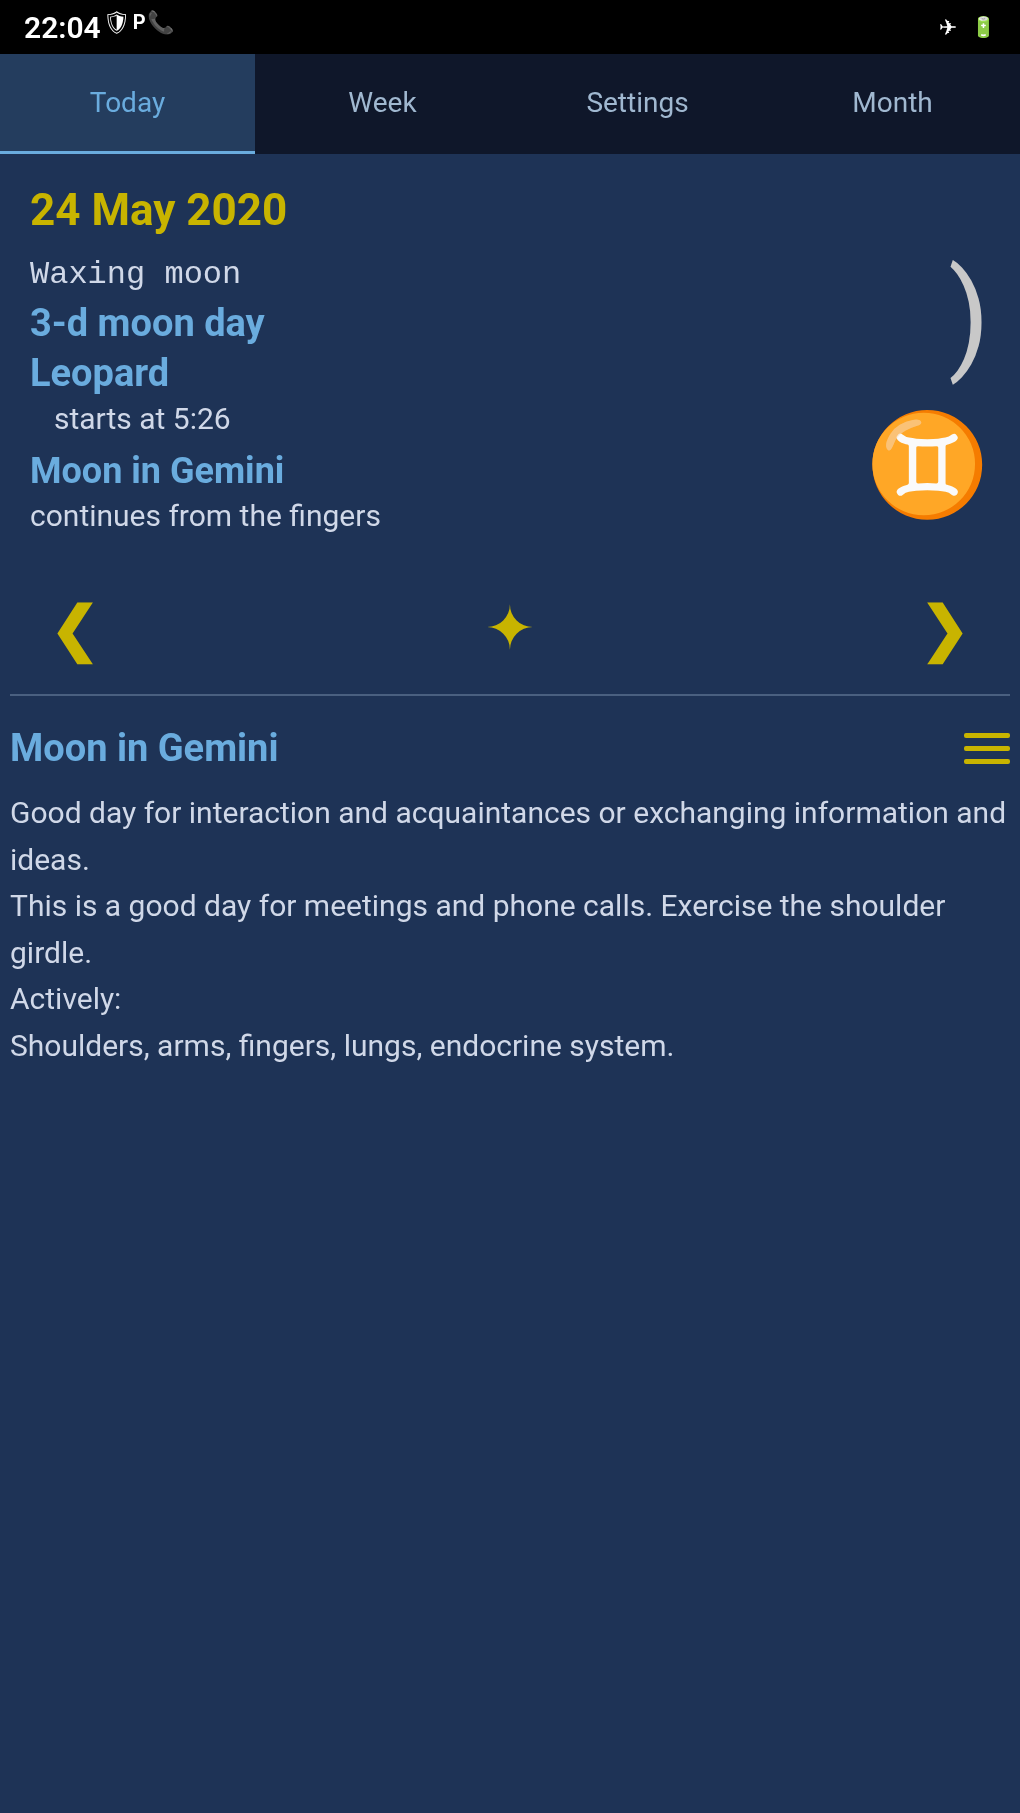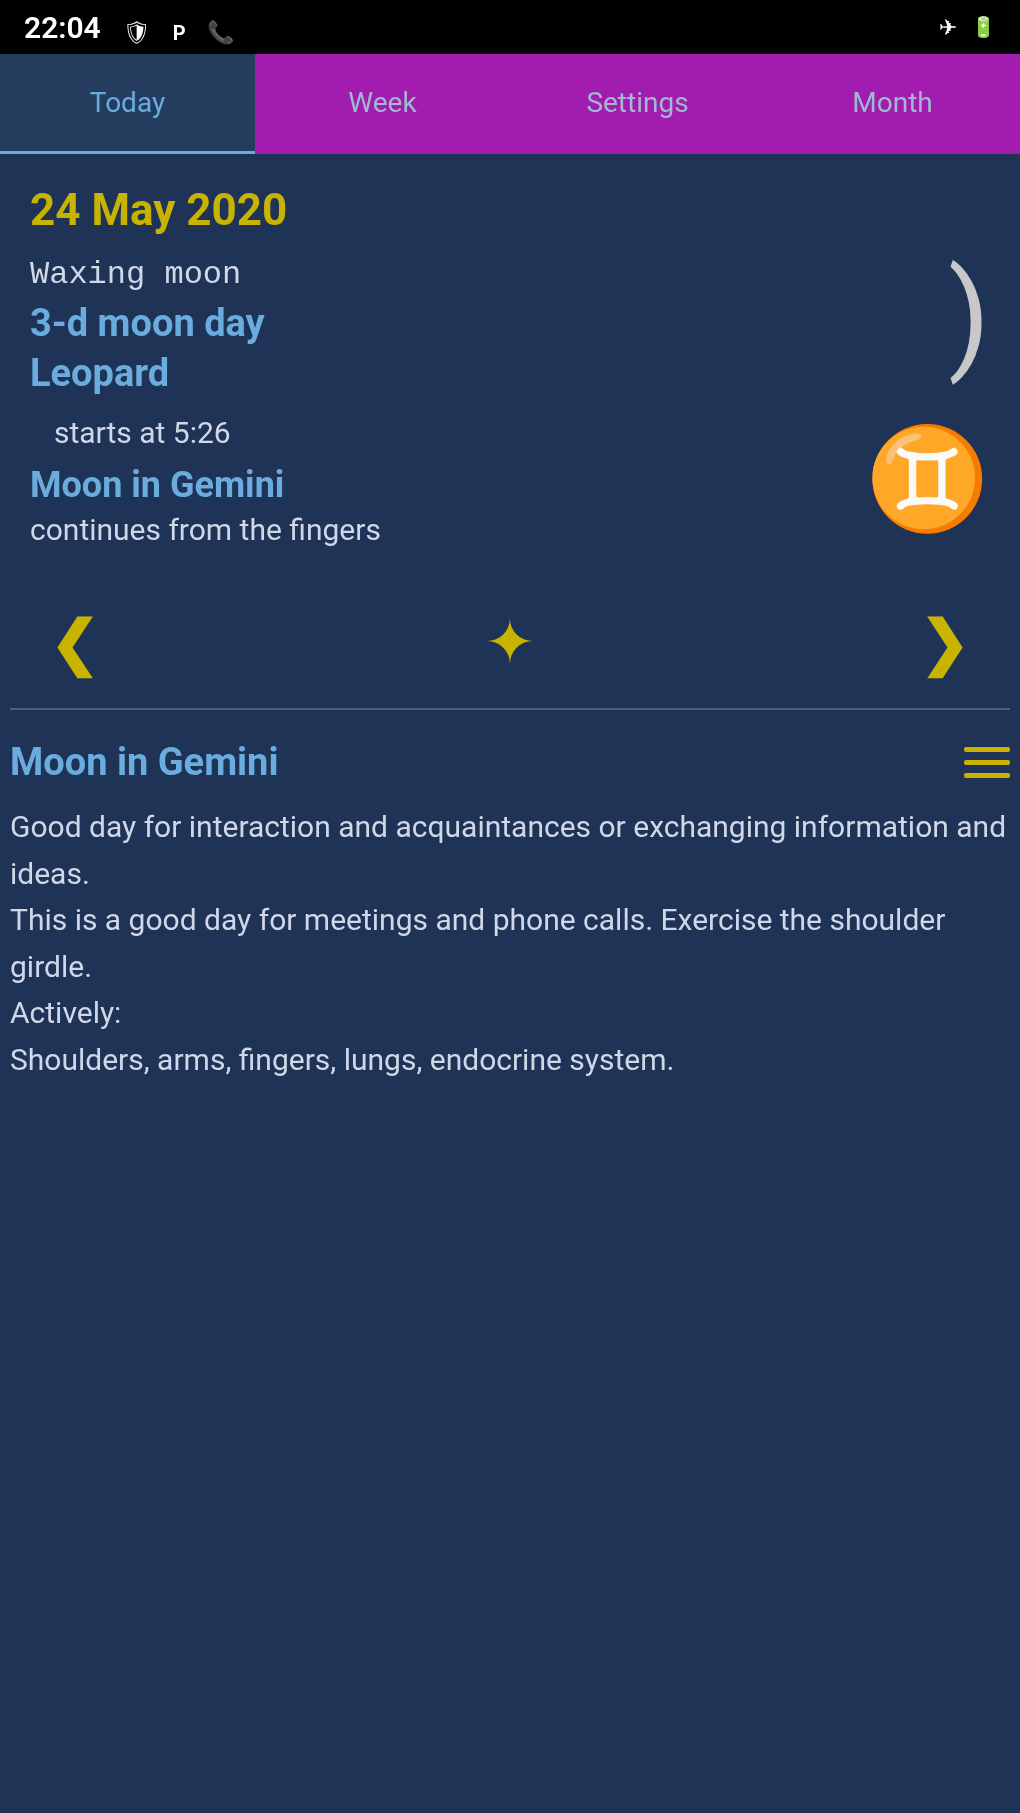--- a/index.html
+++ b/index.html
@@ -22,22 +22,22 @@
       background: #000000;
       height: 54px;
       display: flex;
       align-items: center;
       justify-content: space-between;
       padding: 0 24px;
     }
 
     .status-left {
       display: flex;
-      align-items: flex-end;
-      gap: 22px;
+      align-items: flex-start;
+      gap: 2px;
     }
 
     .status-time {
       font-size: 30px;
       font-weight: 600;
       color: #ffffff;
     }
 
     .status-icon {
       color: #ffffff;
@@ -46,21 +46,21 @@
 
     .status-right {
       display: flex;
       align-items: center;
       gap: 14px;
     }
 
     
     .nav-tabs {
       display: flex;
-      background: #a21caf;
+      background: #0f172a;
       height: 100px;
     }
 
     .nav-tab {
       flex: 1;
       display: flex;
       align-items: center;
       justify-content: center;
       font-size: 28px;
       color: #a0b8d0;
@@ -148,21 +148,21 @@
       top: 0;
       font-size: 120px;
       color: #c8c8c8;
       line-height: 1;
     }
 
     .moon-animal {
       font-size: 38px;
       font-weight: bold;
       color: #6aacde;
-      margin-bottom: 20px;
+      margin-bottom: 6px;
     }
 
     .starts-at {
       font-size: 30px;
       color: #d0d8e8;
       margin-bottom: 14px;
       margin-left: 24px;
     }
 
     .moon-sign {

